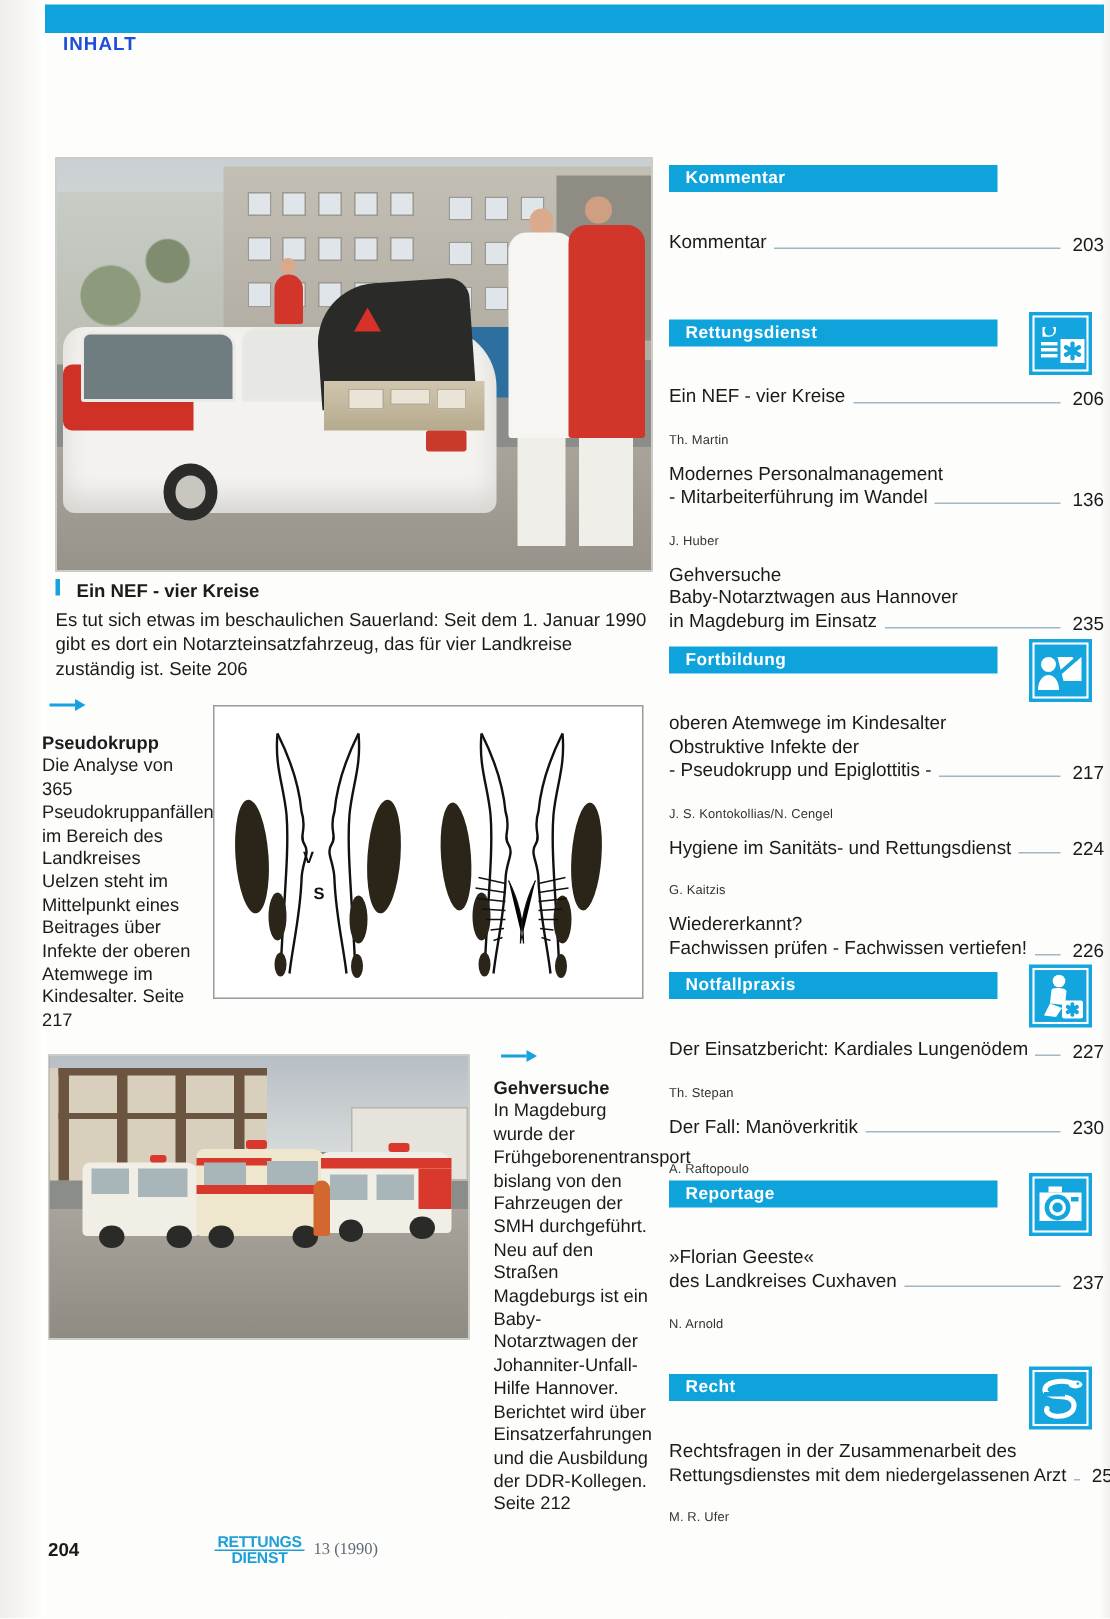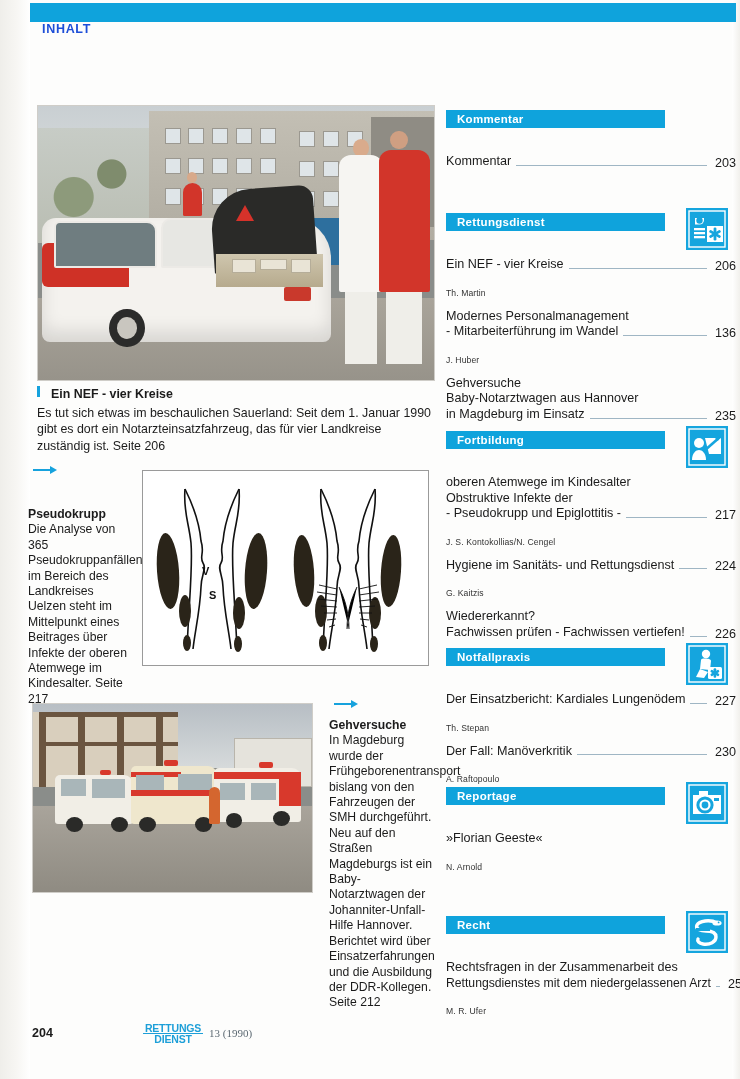--- a/index.html
+++ b/index.html
@@ -153,21 +153,21 @@
 
   .cap-nef {
     position:absolute; left:37px; top:386px; width: 398px;
     font-size: 12.4px; line-height: 16.5px; color:#1b1b1b;
   }
   .cap-nef .ttl { font-weight:bold; font-size:12.4px; padding-left:14px; }
   .cap-nef .body { margin-top:2px; }
 
   .cap-pseudo {
     position:absolute; left:28px; top:488px; width: 104px;
-    font-size: 12.2px; line-height: 15.4px; color:#1b1b1b;margin-top:19px;
+    font-size: 12.2px; line-height: 15.4px; color:#1b1b1b;
   }
   .cap-pseudo .ttl { font-weight:bold; }
 
   .cap-geh {
     position:absolute; left:329px; top:718px; width: 106px;
     font-size: 12.2px; line-height: 15.4px; color:#1b1b1b;
   }
   .cap-geh .ttl { font-weight:bold; }
 
   
@@ -572,20 +572,25 @@
           <rect x="13" y="9" width="9" height="4" fill="#fff"></rect>
           <circle cx="19" cy="23" r="8.6" fill="#15a5de"></circle>
           <circle cx="19" cy="23" r="5.6" fill="#fff"></circle>
           <circle cx="19" cy="23" r="3.4" fill="#15a5de"></circle>
           <rect x="28" y="16" width="5" height="3" fill="#15a5de"></rect>
         </svg>
       </div>
       <div class="entries" style="top:44px">
         <div class="entry">
           <div class="t">»Florian Geeste«</div>
+          <div class="line">
+            <div class="t">des Landkreises Cuxhaven</div>
+            <div class="leader"></div>
+            <div class="pg">237</div>
+          </div>
           <div class="au">N. Arnold</div>
         </div>
       </div>
     </div>
 
     <div class="sec" style="top:916px">
       <div class="sec-bar">
         <span>Recht</span>
       </div>
       <div class="sec-icon" style="top:-5px">

